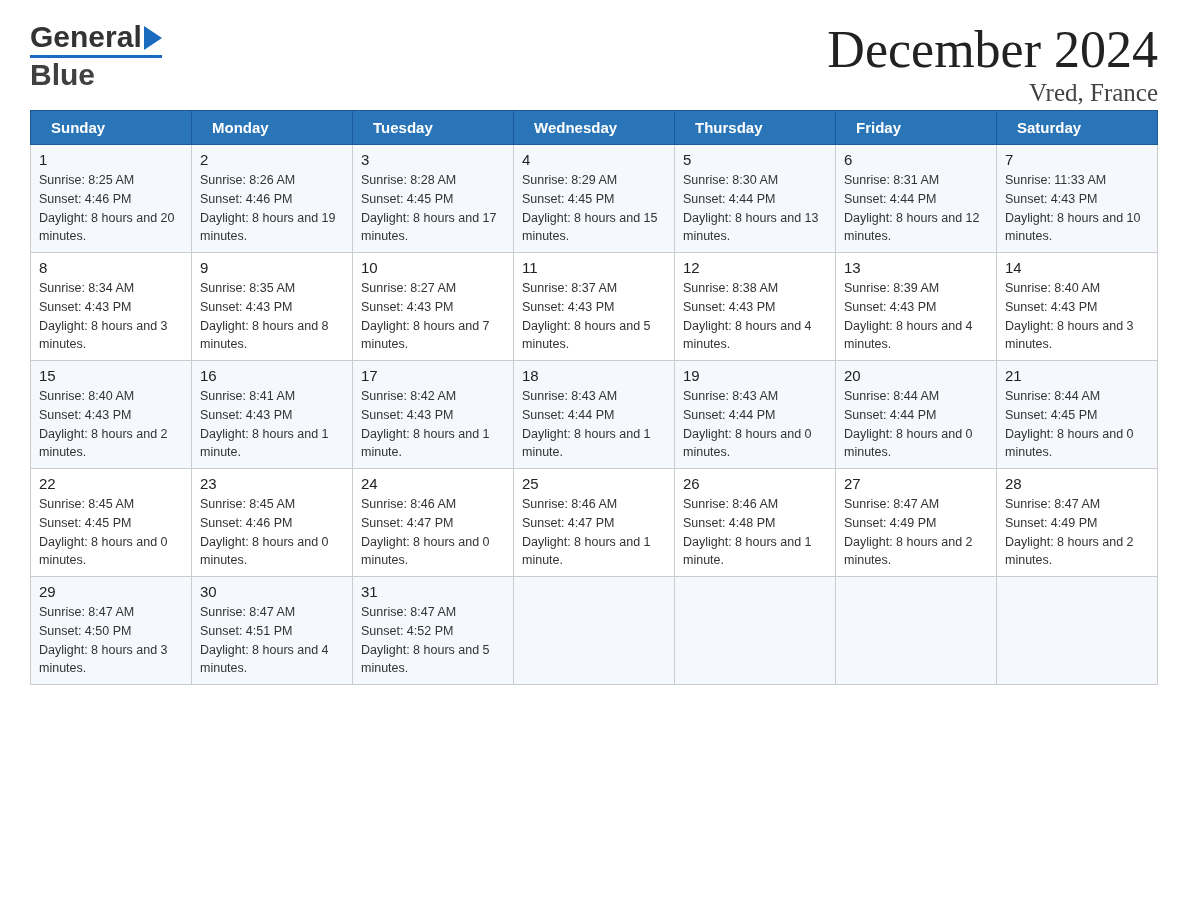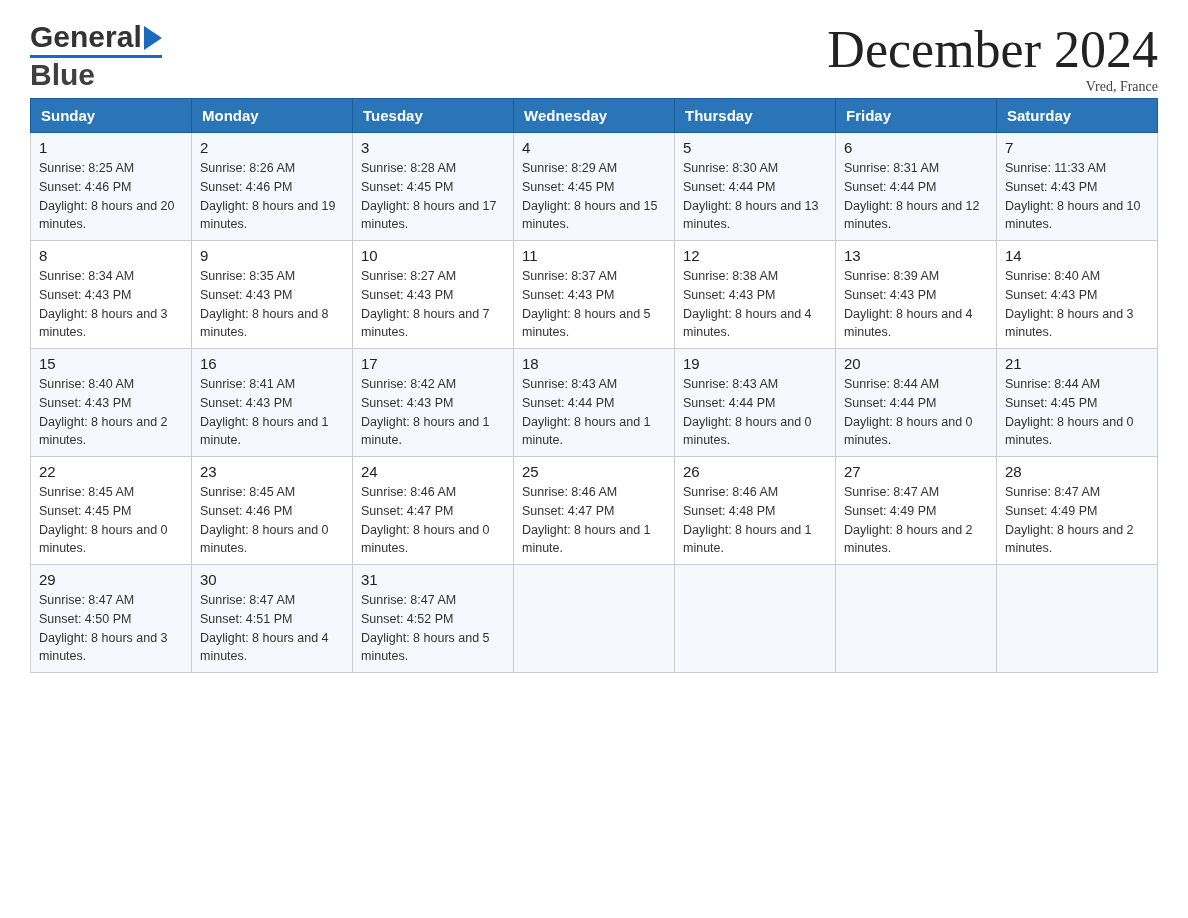--- a/index.html
+++ b/index.html
@@ -19,34 +19,34 @@
     .title-area {
       text-align: right;
       font-family: Liberation Serif, serif;
     }
     .title-area h1 {
       font-size: 52px;
       font-weight: normal;
       color: #222;
     }
     .title-area h2 {
-      font-size: 14px;
+      font-size: 25px;
       font-weight: normal;
       color: #444;
     }
     .calendar {
       width: 100%;
       border-collapse: collapse;
     }
     .calendar thead tr th {
       background-color: #2a75b8;
       color: #fff;
       font-size: 15px;
       font-weight: bold;
-      padding: 8px 10px;
+      padding: 8px 20px;
       text-align: left;
       border: 1px solid #1a5a9a;
     }
     .calendar tbody tr td {
       vertical-align: top;
       padding: 6px 8px;
       border: 1px solid #ccc;
       width: 14.28%;
       font-size: 12.5px;
       color: #333;

